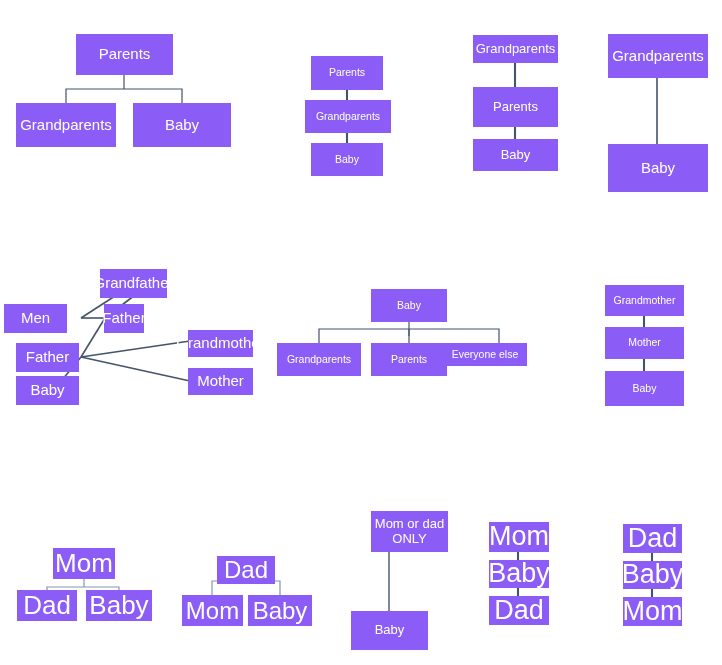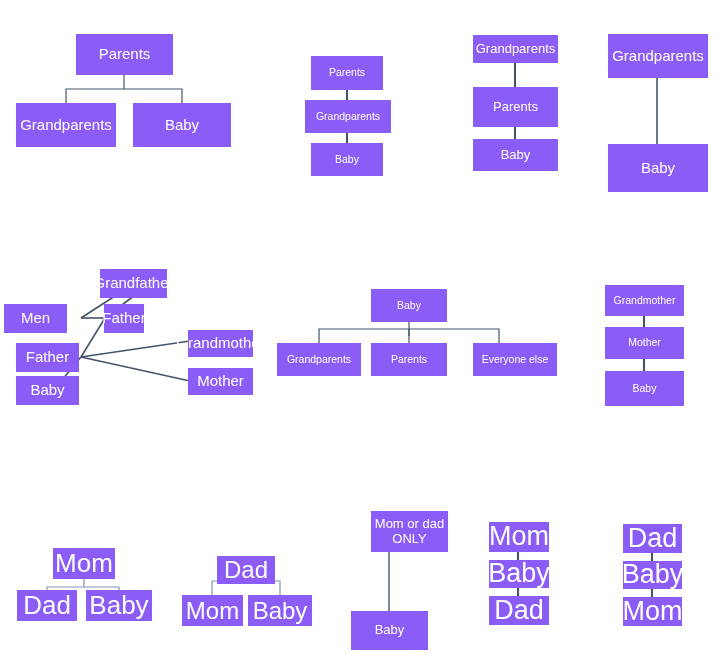--- a/index.html
+++ b/index.html
@@ -129,21 +129,21 @@
   <div class="node t-xs" style="left:4px; top:304px; width:63px; height:29px;">Men</div>
   <div class="node t-xs" style="left:104px; top:304px; width:40px; height:29px;">Father</div>
   <div class="node t-xs" style="left:188px; top:330px; width:65px; height:27px;">Grandmother</div>
   <div class="node t-xs" style="left:16px; top:343px; width:63px; height:29px;">Father</div>
   <div class="node t-xs" style="left:188px; top:368px; width:65px; height:27px;">Mother</div>
   <div class="node t-xs" style="left:16px; top:376px; width:63px; height:29px;">Baby</div>
 
   <div class="node t-sm" style="left:371px; top:289px; width:76px; height:33px;">Baby</div>
   <div class="node t-sm" style="left:277px; top:343px; width:84px; height:33px;">Grandparents</div>
   <div class="node t-sm" style="left:371px; top:343px; width:76px; height:33px;">Parents</div>
-  <div class="node t-sm" style="left:473px; top:343px; width:84px; height:33px;">Everyone else</div>
+  <div class="node t-sm" style="left:443px; top:343px; width:84px; height:23px;">Everyone else</div>
 
   <div class="node t-sm" style="left:605px; top:285px; width:79px; height:31px;">Grandmother</div>
   <div class="node t-sm" style="left:605px; top:327px; width:79px; height:32px;">Mother</div>
   <div class="node t-sm" style="left:605px; top:371px; width:79px; height:35px;">Baby</div>
 
   <div class="node t-big" style="left:53px; top:548px; width:62px; height:31px;">Mom</div>
   <div class="node t-big" style="left:17px; top:590px; width:60px; height:31px;">Dad</div>
   <div class="node t-big" style="left:86px; top:590px; width:66px; height:31px;">Baby</div>
 
   <div class="node t-big2" style="left:217px; top:556px; width:58px; height:28px;">Dad</div>

